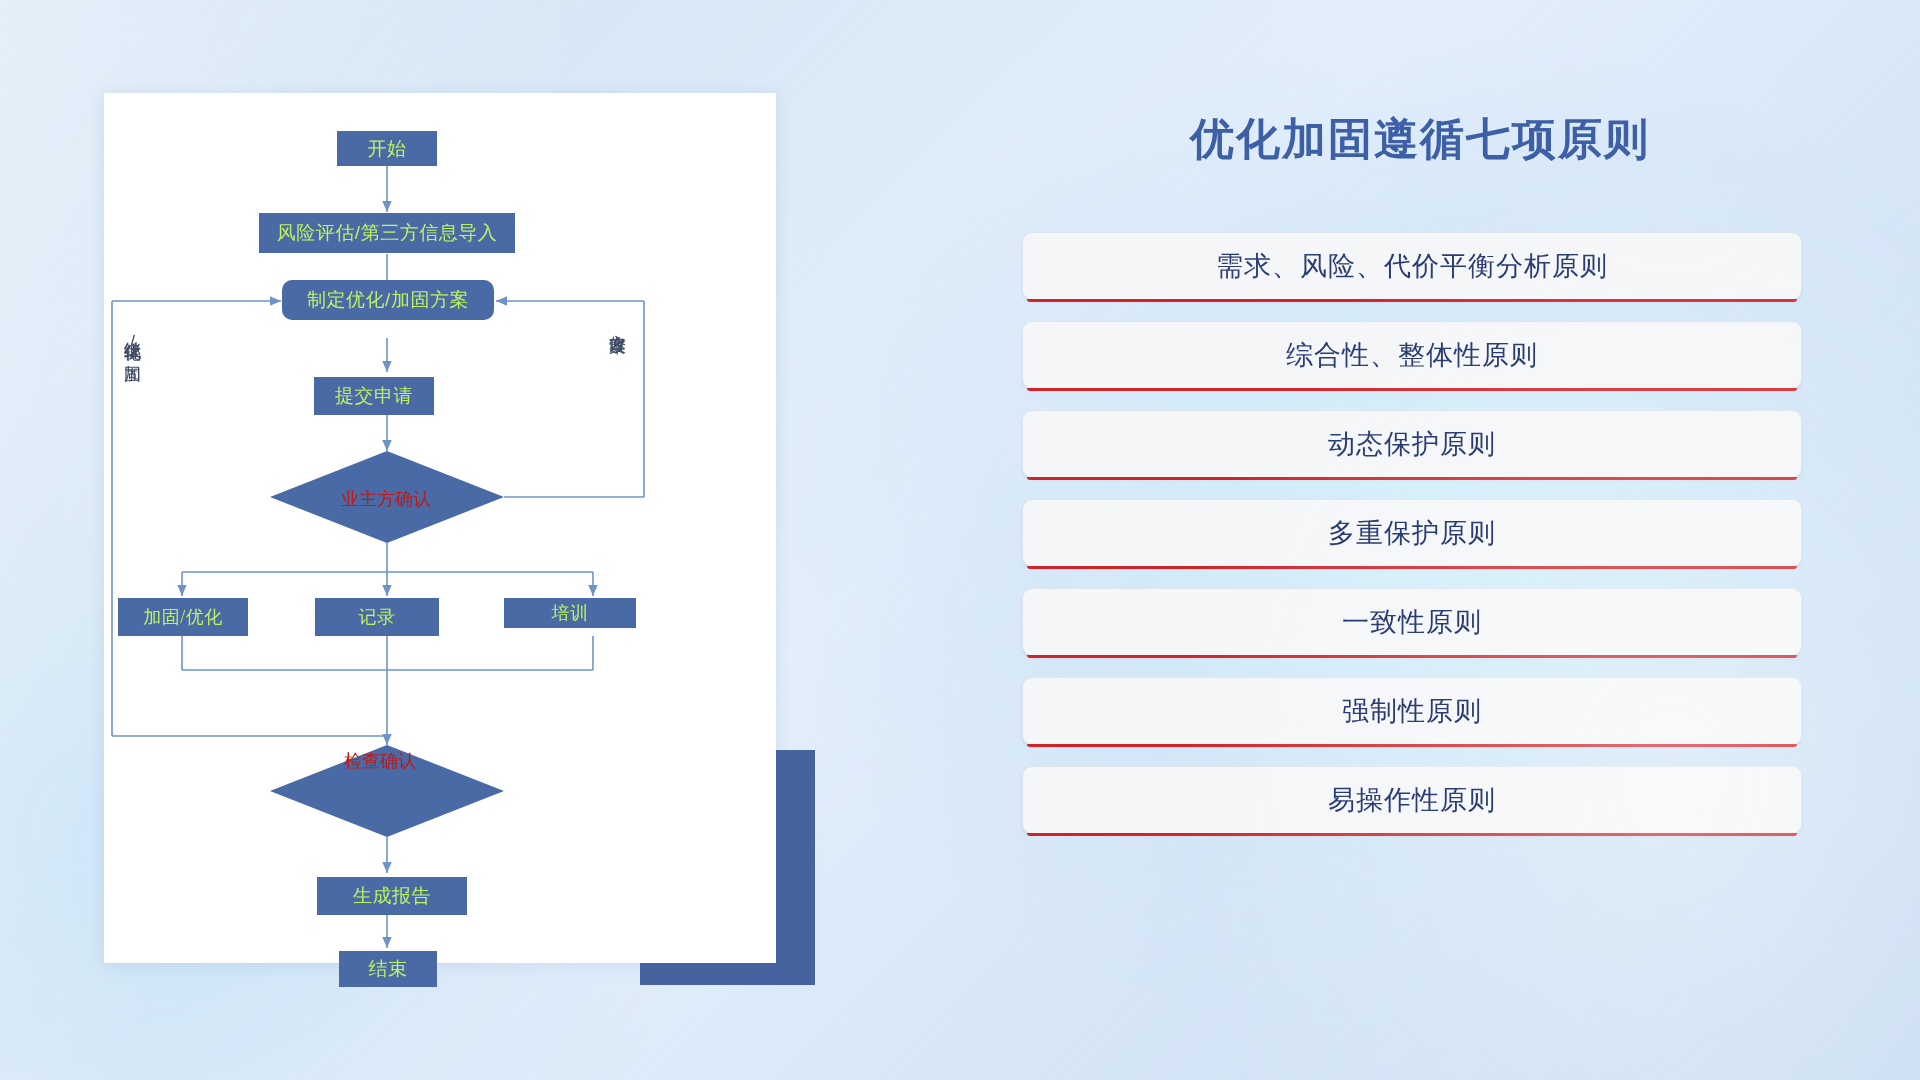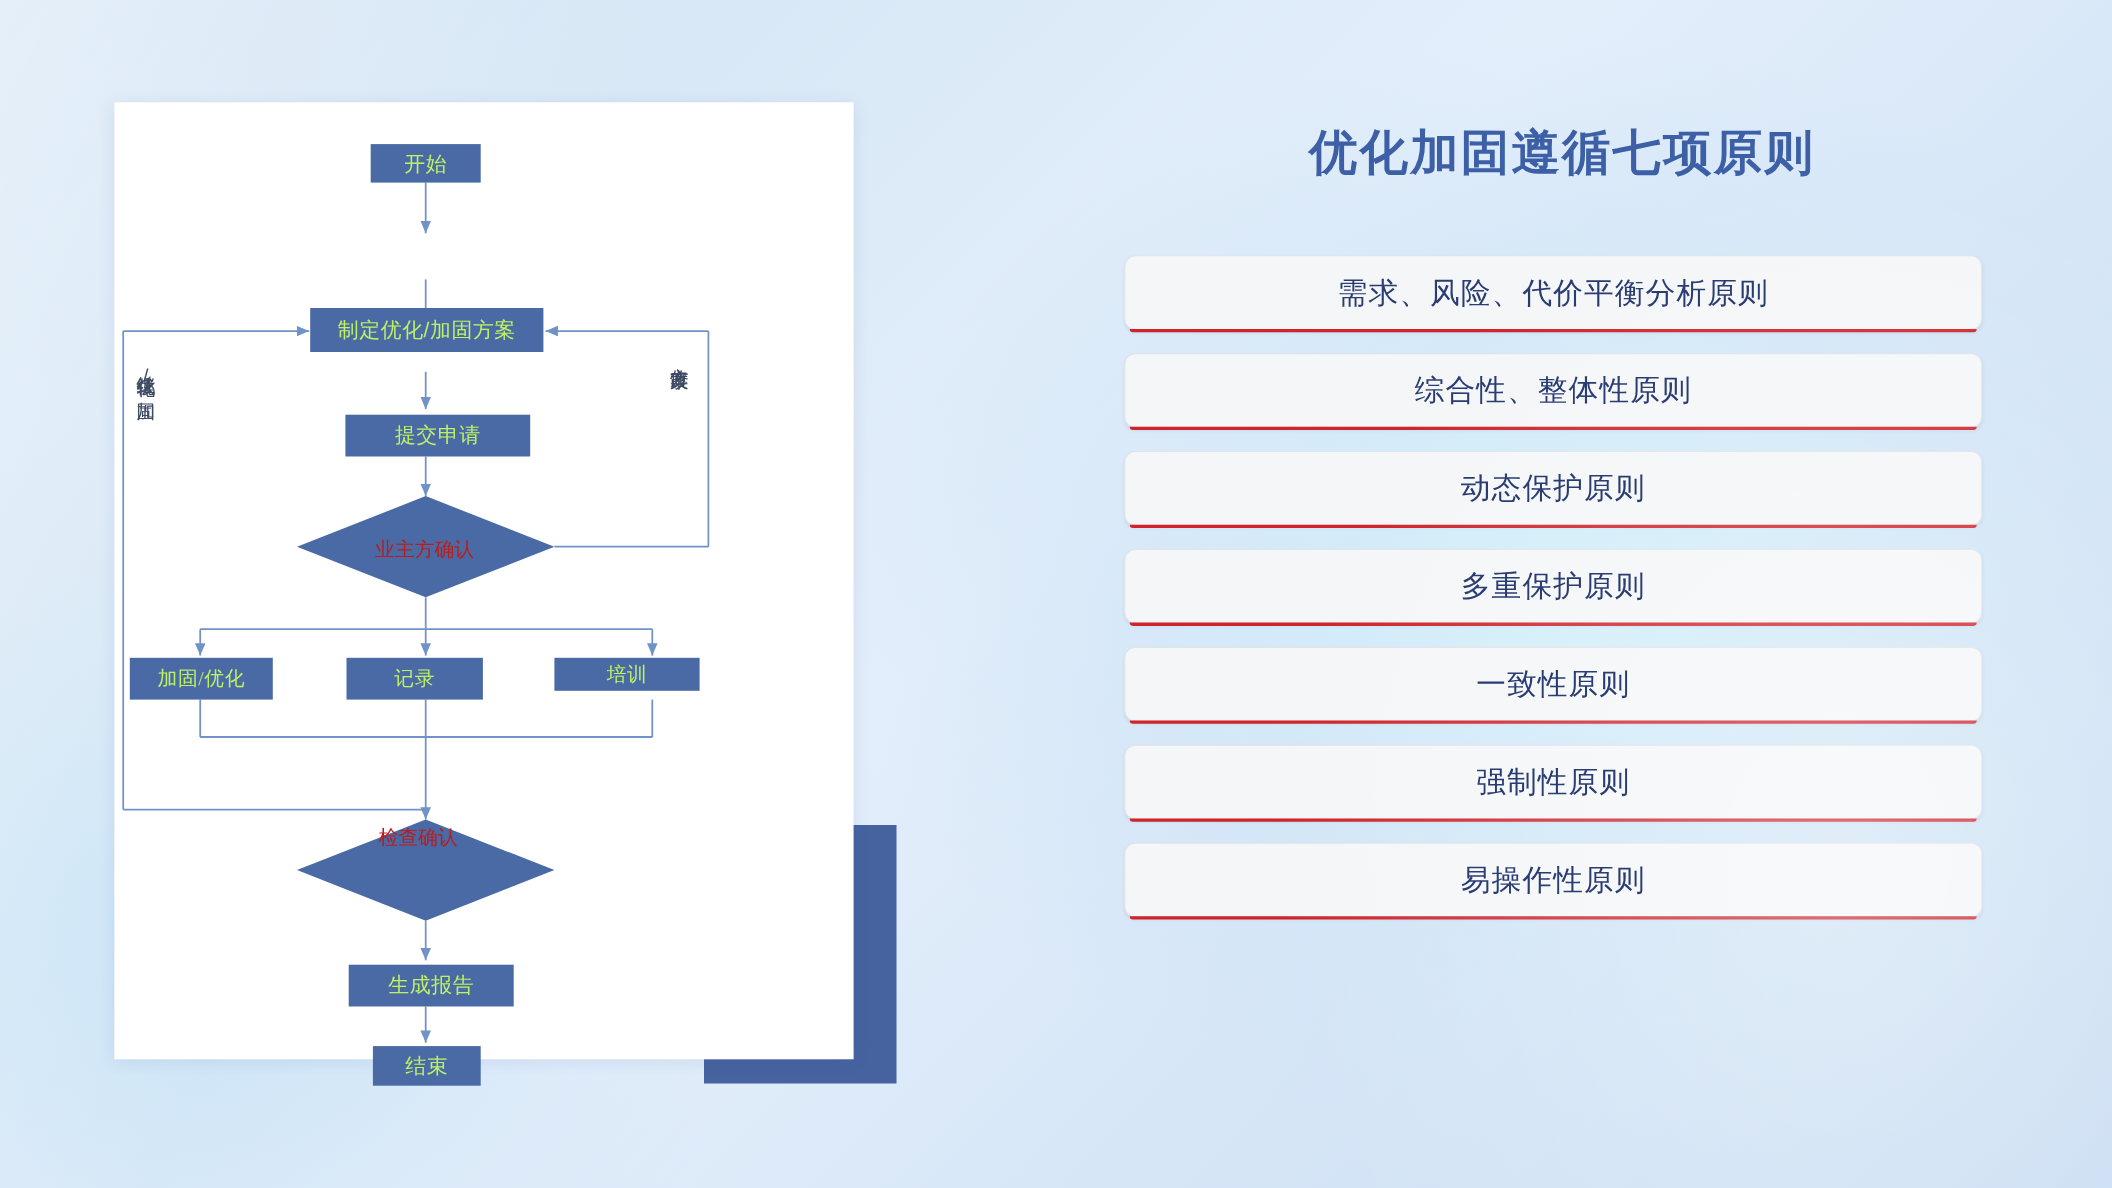--- a/index.html
+++ b/index.html
@@ -190,26 +190,29 @@
         <line x1="400" y1="404" x2="540" y2="404"></line>
         <line x1="540" y1="404" x2="540" y2="208"></line>
         <line x1="540" y1="208" x2="392" y2="208" marker-end="url(#arr)"></line>
       </g>
     </svg>
 
     <div class="node" style="left:233px; top:38px; width:100px; height:35px;">
       <span>开始</span>
     </div>
 
-
-    <div class="node" style="left:178px; top:187px; width:212px; height:40px;">
+    <div class="node" style="left:155px; top:120px; width:256px; height:40px;">
+      <span>风险评估/第三方信息导入</span>
+    </div>
+
+    <div class="node" style="left:178px; top:187px; width:212px; height:40px;border-radius:10px;">
       <span>制定优化/加固方案</span>
     </div>
 
-    <div class="node" style="left:210px; top:284px; width:168px; height:38px;font-family:Liberation Mono, monospace;">
+    <div class="node" style="left:210px; top:284px; width:120px; height:38px;font-family:Liberation Mono, monospace;">
       <span>提交申请</span>
     </div>
 
     <div class="diamond-label" style="left:237px; top:394px;">
       <span>业主方确认</span>
     </div>
 
     <div class="node small" style="left:14px; top:505px; width:130px; height:38px;font-family:Liberation Serif, serif;">
       <span>加固/优化</span>
     </div>

